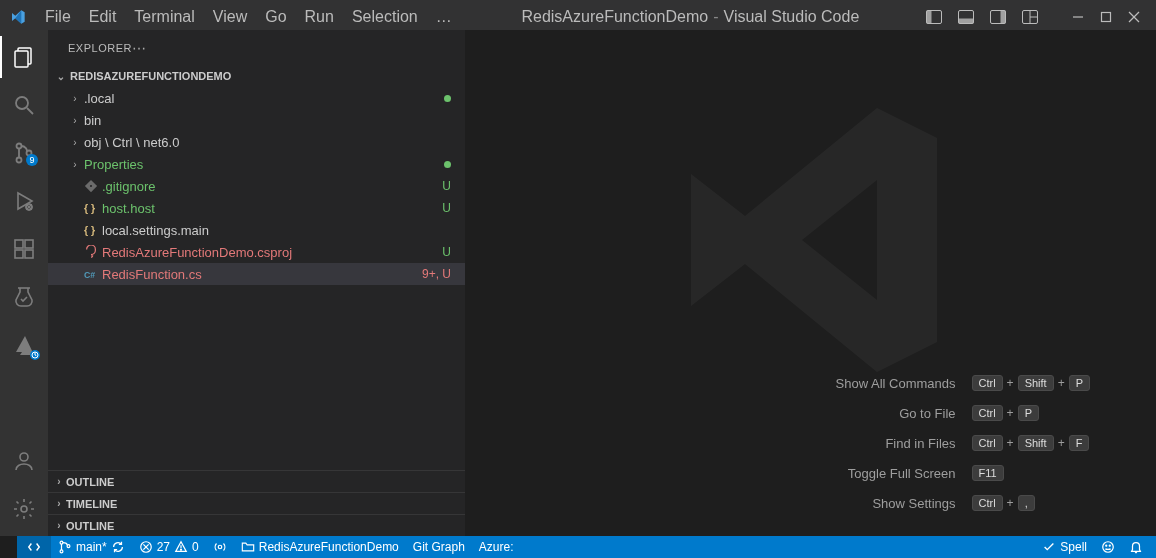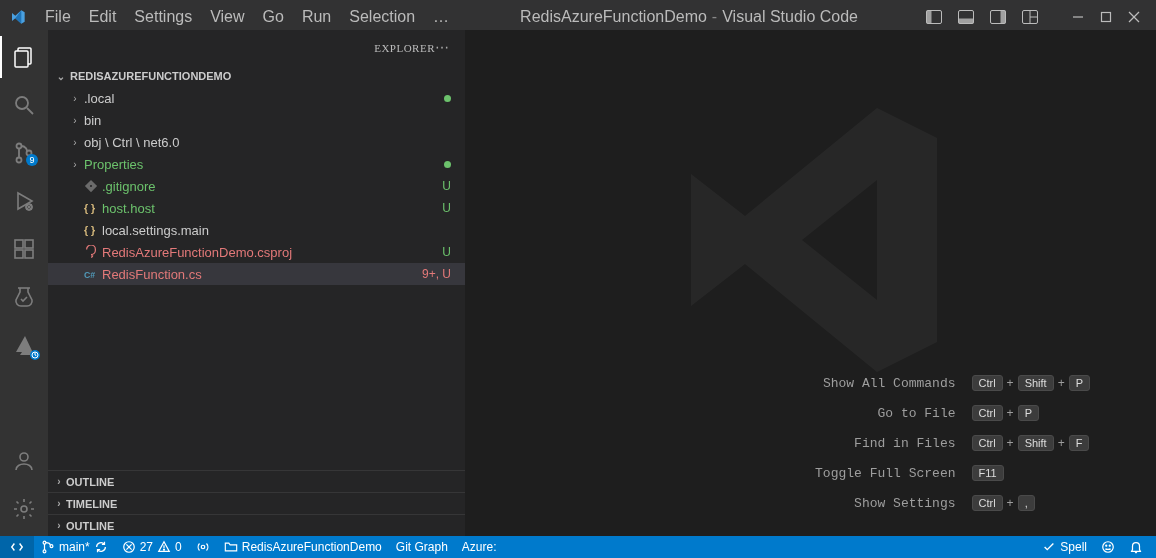--- a/index.html
+++ b/index.html
@@ -103,25 +103,24 @@
   }
   
   .sidebar {
     width: 418px;
     background: var(--sidebar-bg);
     display: flex; flex-direction: column;
     border-right: 1px solid #1e1e1e;
   }
   .sidebar-header {
     height: 35px;
-    display: flex; align-items: center; justify-content: flex-end;
+    display: flex; align-items: center; justify-content: flex-start;
     padding: 0 14px 0 20px;
     font-size: 11px; letter-spacing: 0.5px;
     color: #bbb;
-    font-family: Liberation Serif, serif;
   }
   .sidebar-header .sdots { letter-spacing: 2px; font-size: 14px; color: #aaa; }
   .tree { flex: 1; overflow: hidden; }
   .tree-row {
     height: 22px;
     display: flex; align-items: center;
     padding-right: 14px;
     font-size: 13px;
     position: relative;
   }
@@ -161,40 +160,41 @@
   .shortcuts {
     position: absolute;
     right: 66px;
     top: 345px;
     display: grid;
     grid-template-columns: auto auto;
     column-gap: 16px;
     row-gap: 14px;
     align-items: center;
   }
-  .sc-label { text-align: right; color: #9e9e9e; font-size: 13px; font-family: Liberation Mono, monospace; }
+  .sc-label { text-align: right; color: #9e9e9e; font-size: 13px; }
   .sc-keys { display: flex; align-items: center; gap: 4px; color: #9e9e9e; font-size: 12px; }
   .kbd {
     background: var(--kbd-bg);
     color: #ddd;
     padding: 1px 6px;
     border-radius: 3px;
     font-size: 11px;
     border: 1px solid #4a4a4a;
     min-width: 14px; text-align: center;
   }
   .plus { color: #9e9e9e; font-size: 12px; }
   
   .statusbar {
     height: 22px;
     background: var(--status-bg);
     display: flex; align-items: center;
     color: #fff;
     font-size: 12px;
     padding-right: 6px;
+    margin-left: 17px;
   }
   .status-remote {
     background: #0065a9;
     height: 100%; width: 34px;
     display: flex; align-items: center; justify-content: center;
   }
   .status-item {
     padding: 0 7px; height: 100%;
     display: flex; align-items: center; gap: 4px;
   }
@@ -207,21 +207,21 @@
 <div class="titlebar">
   <span class="vscode-logo">
     <svg width="16" height="16" viewBox="0 0 24 24">
         <path fill="#4aa0e0" d="M17 2l5 3v14l-5 3-9-8-5 4V6l5 4 9-8z"></path>
         <path fill="#1f73b7" d="M17 2v20l-9-8 9-12z"></path>
       </svg>
   </span>
   <div class="menubar">
     <span class="menu-item">File</span>
     <span class="menu-item">Edit</span>
-    <span class="menu-item">Settings</span>
+    <span class="menu-item">Terminal</span>
     <span class="menu-item">View</span>
     <span class="menu-item">Go</span>
     <span class="menu-item">Run</span>
     <span class="menu-item">Selection</span>
     <span class="menu-item dots">…</span>
   </div>
   <div class="title-center">
     <span>RedisAzureFunctionDemo</span>
     <span>-</span>
     <span>Visual Studio Code</span>

